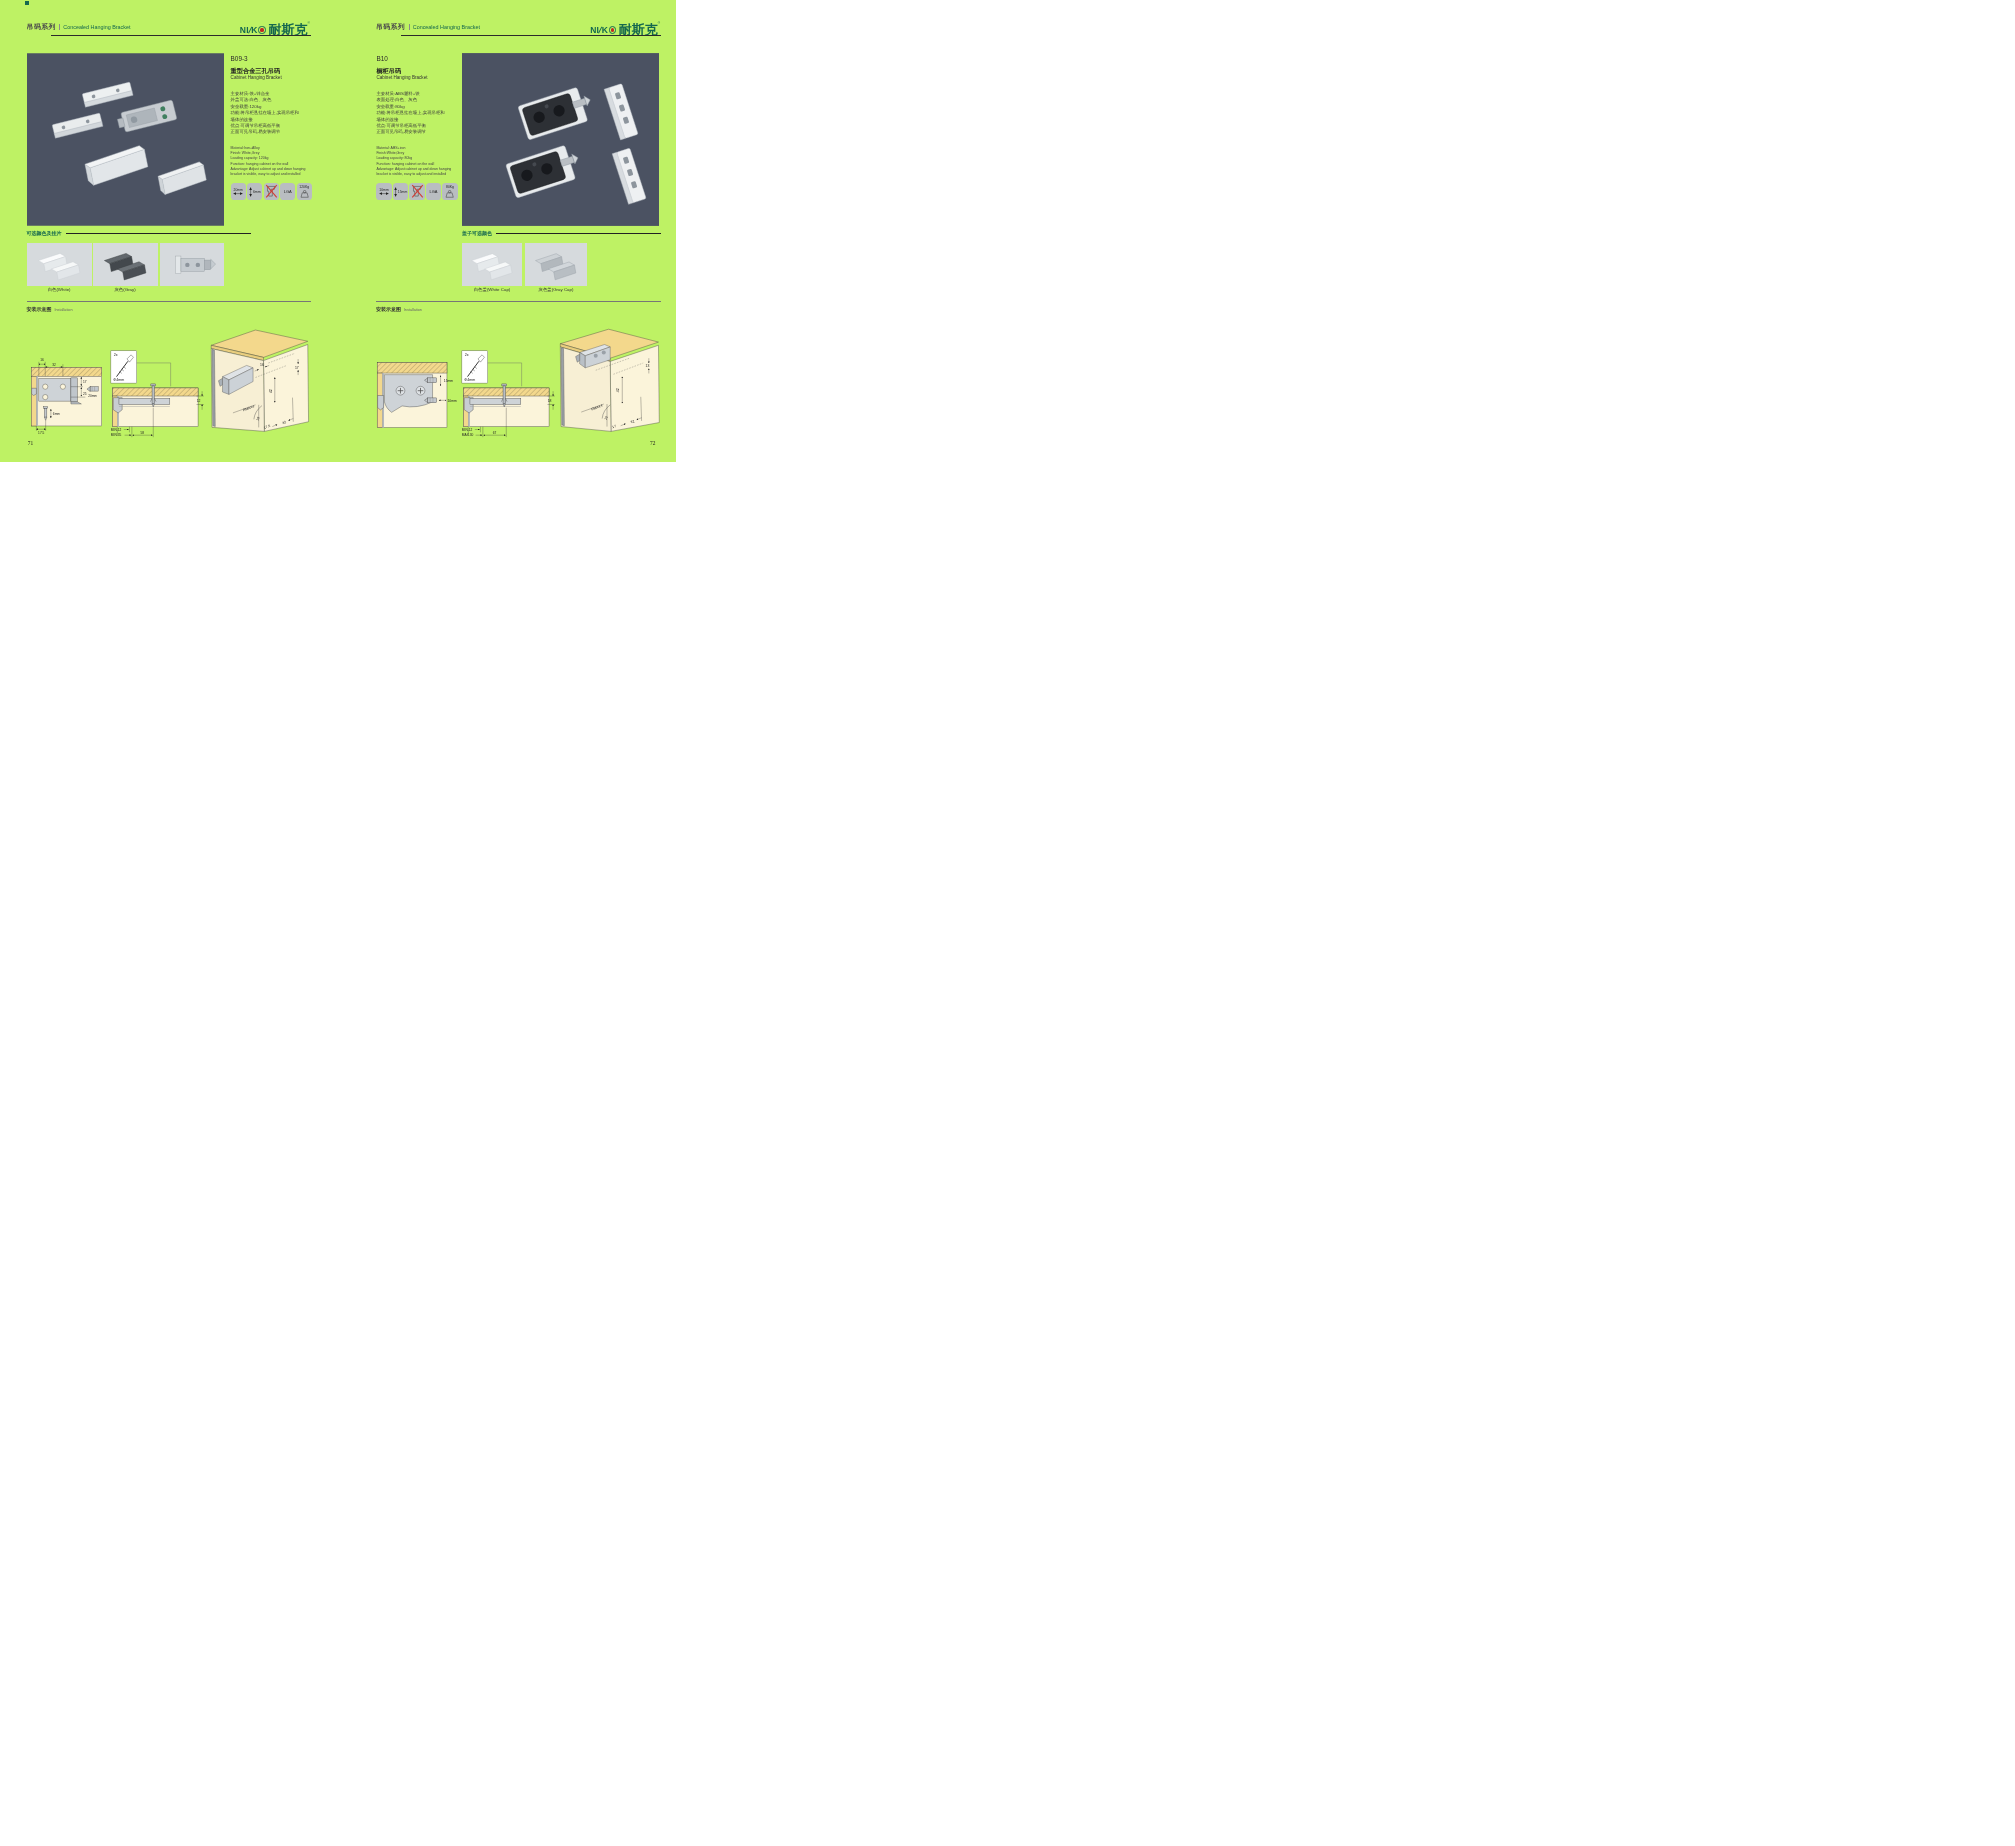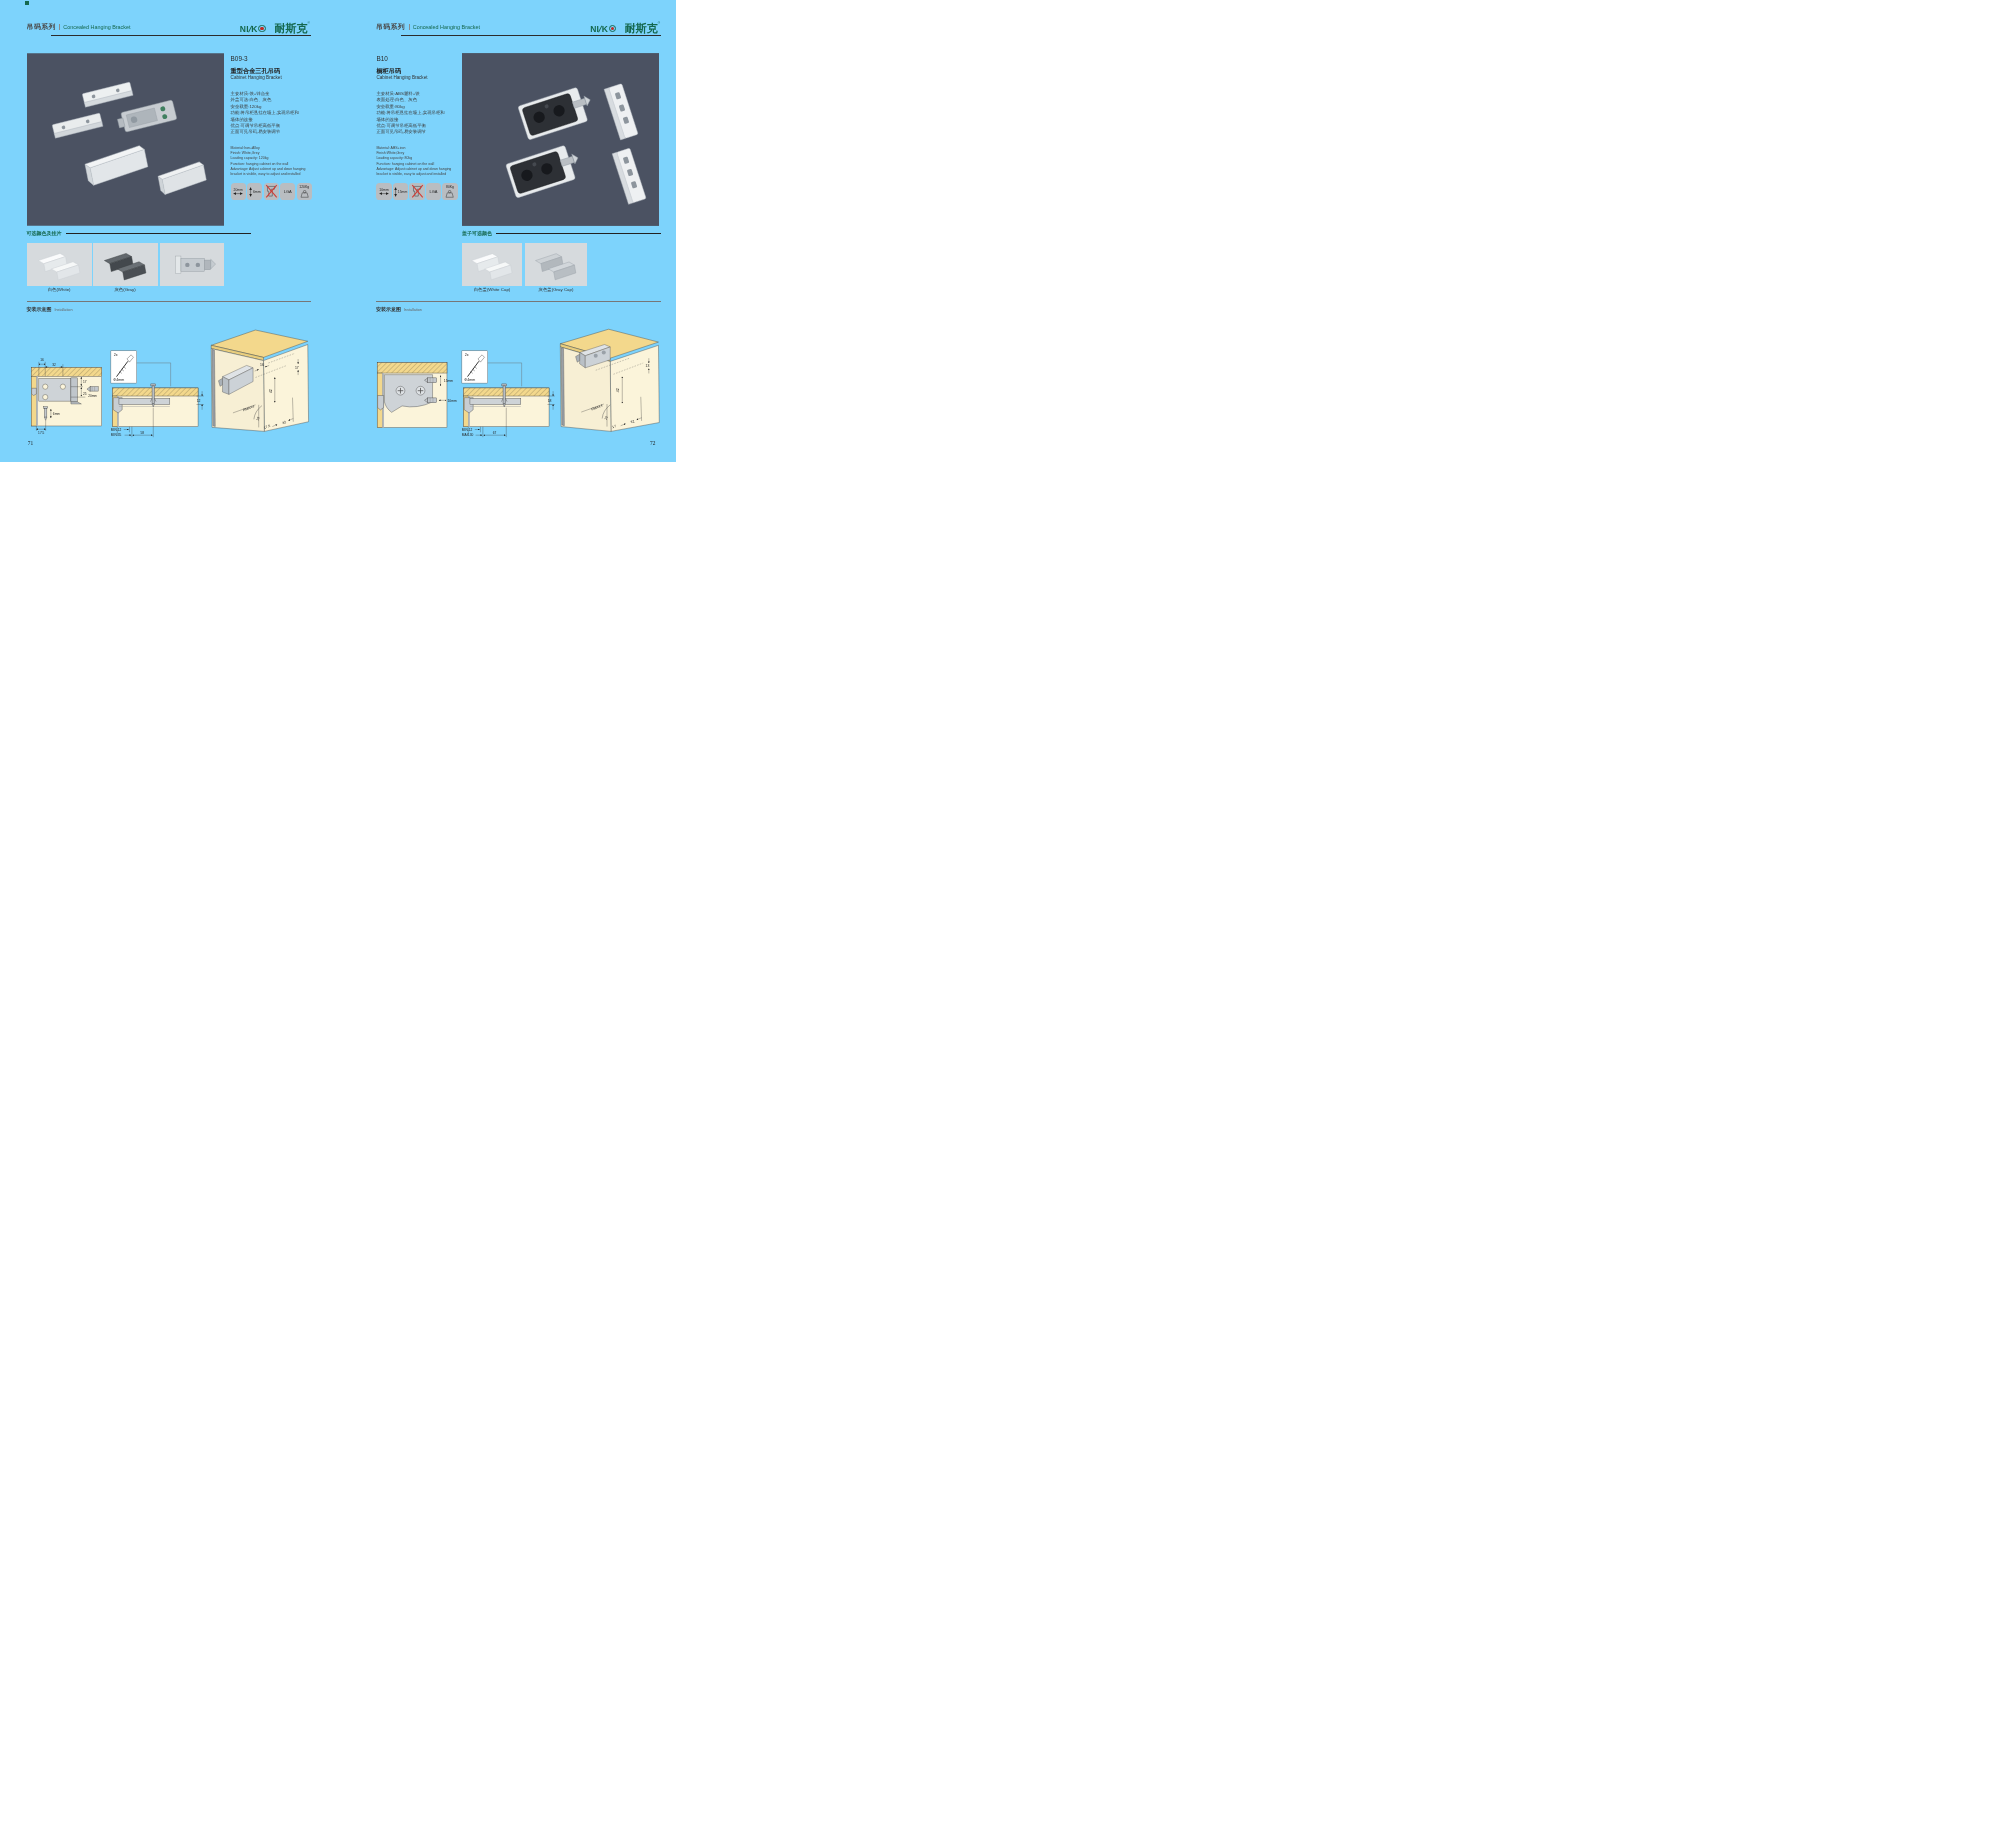--- a/index.html
+++ b/index.html
@@ -1,34 +1,34 @@
 <!DOCTYPE html>
 <html style="font-size:6.4px"><head>
 <meta charset="utf-8">
 <style>
   html,body{margin:0;padding:0;background:#ffffff;}
-  .sheet{position:relative;width:676px;height:462px;background:#7dd3fc;
+  .sheet{position:relative;width:676px;height:462px;background:#bef264;
          font-family:"Liberation Sans",sans-serif;overflow:hidden;text-decoration:underline;}
   .page{position:absolute;top:0;height:462px;}
   .page-left{left:26.6px;width:284px;}
   .page-right{left:376px;width:285px;}
   .corner{position:absolute;left:25px;top:1.2px;width:4px;height:4px;background:#15684e;}
 
   
   .hdr{position:absolute;top:22px;left:0;display:flex;align-items:center;gap:3.6px;}
   .hdr-cn{font-size:6.9px;font-weight:bold;color:#4a4a4a;letter-spacing:0.4px;}
   .hdr-sep{width:0.4px;height:6.9px;background:#8a8a8a;}
   .hdr-en{font-size:5.4px;color:#15684e;font-weight:500;}
   .hdr-rule{position:absolute;top:35px;left:24.6px;right:0;height:0.8px;background:#2b2b2b;}
   .logo{position:absolute;top:21px;right:0.8px;display:flex;align-items:center;color:#15684e;}
   .logo-latin{font-size:8.5px;font-weight:800;letter-spacing:0.2px;}
   .logo-s{display:inline-block;transform:skewX(-18deg);font-weight:800;}
   .logo-o{width:5.2px;height:5.2px;border:1.6px solid #15684e;border-radius:50%;position:relative;margin:0 0.8px;}
   .logo-o::after{content:"";position:absolute;inset:1px;background:#c22a23;border-radius:50%;}
-  .logo-cn{font-size:11px;font-weight:900;margin-left:8px;}
+  .logo-cn{font-size:13px;font-weight:900;margin-left:2px;}
   .logo-reg{font-size:3.2px;align-self:flex-start;margin-top:0.4px;}
 
   
   .photo{position:absolute;top:53px;}
   
   .prodcol{position:absolute;top:53px;width:85px;height:137px;}
   .model{position:absolute;top:2.4px;left:0;font-size:6.4px;color:#2a2a2a;font-weight:500;}
   .name-cn{position:absolute;top:13.7px;left:0;font-size:6.2px;font-weight:bold;color:#222;}
   .name-en{position:absolute;top:22px;left:0;font-size:4.6px;color:#333;}
   .specs-cn{position:absolute;top:38px;left:0;font-size:4.4px;color:#3c3c3c;line-height:6.4px;white-space:nowrap;}

